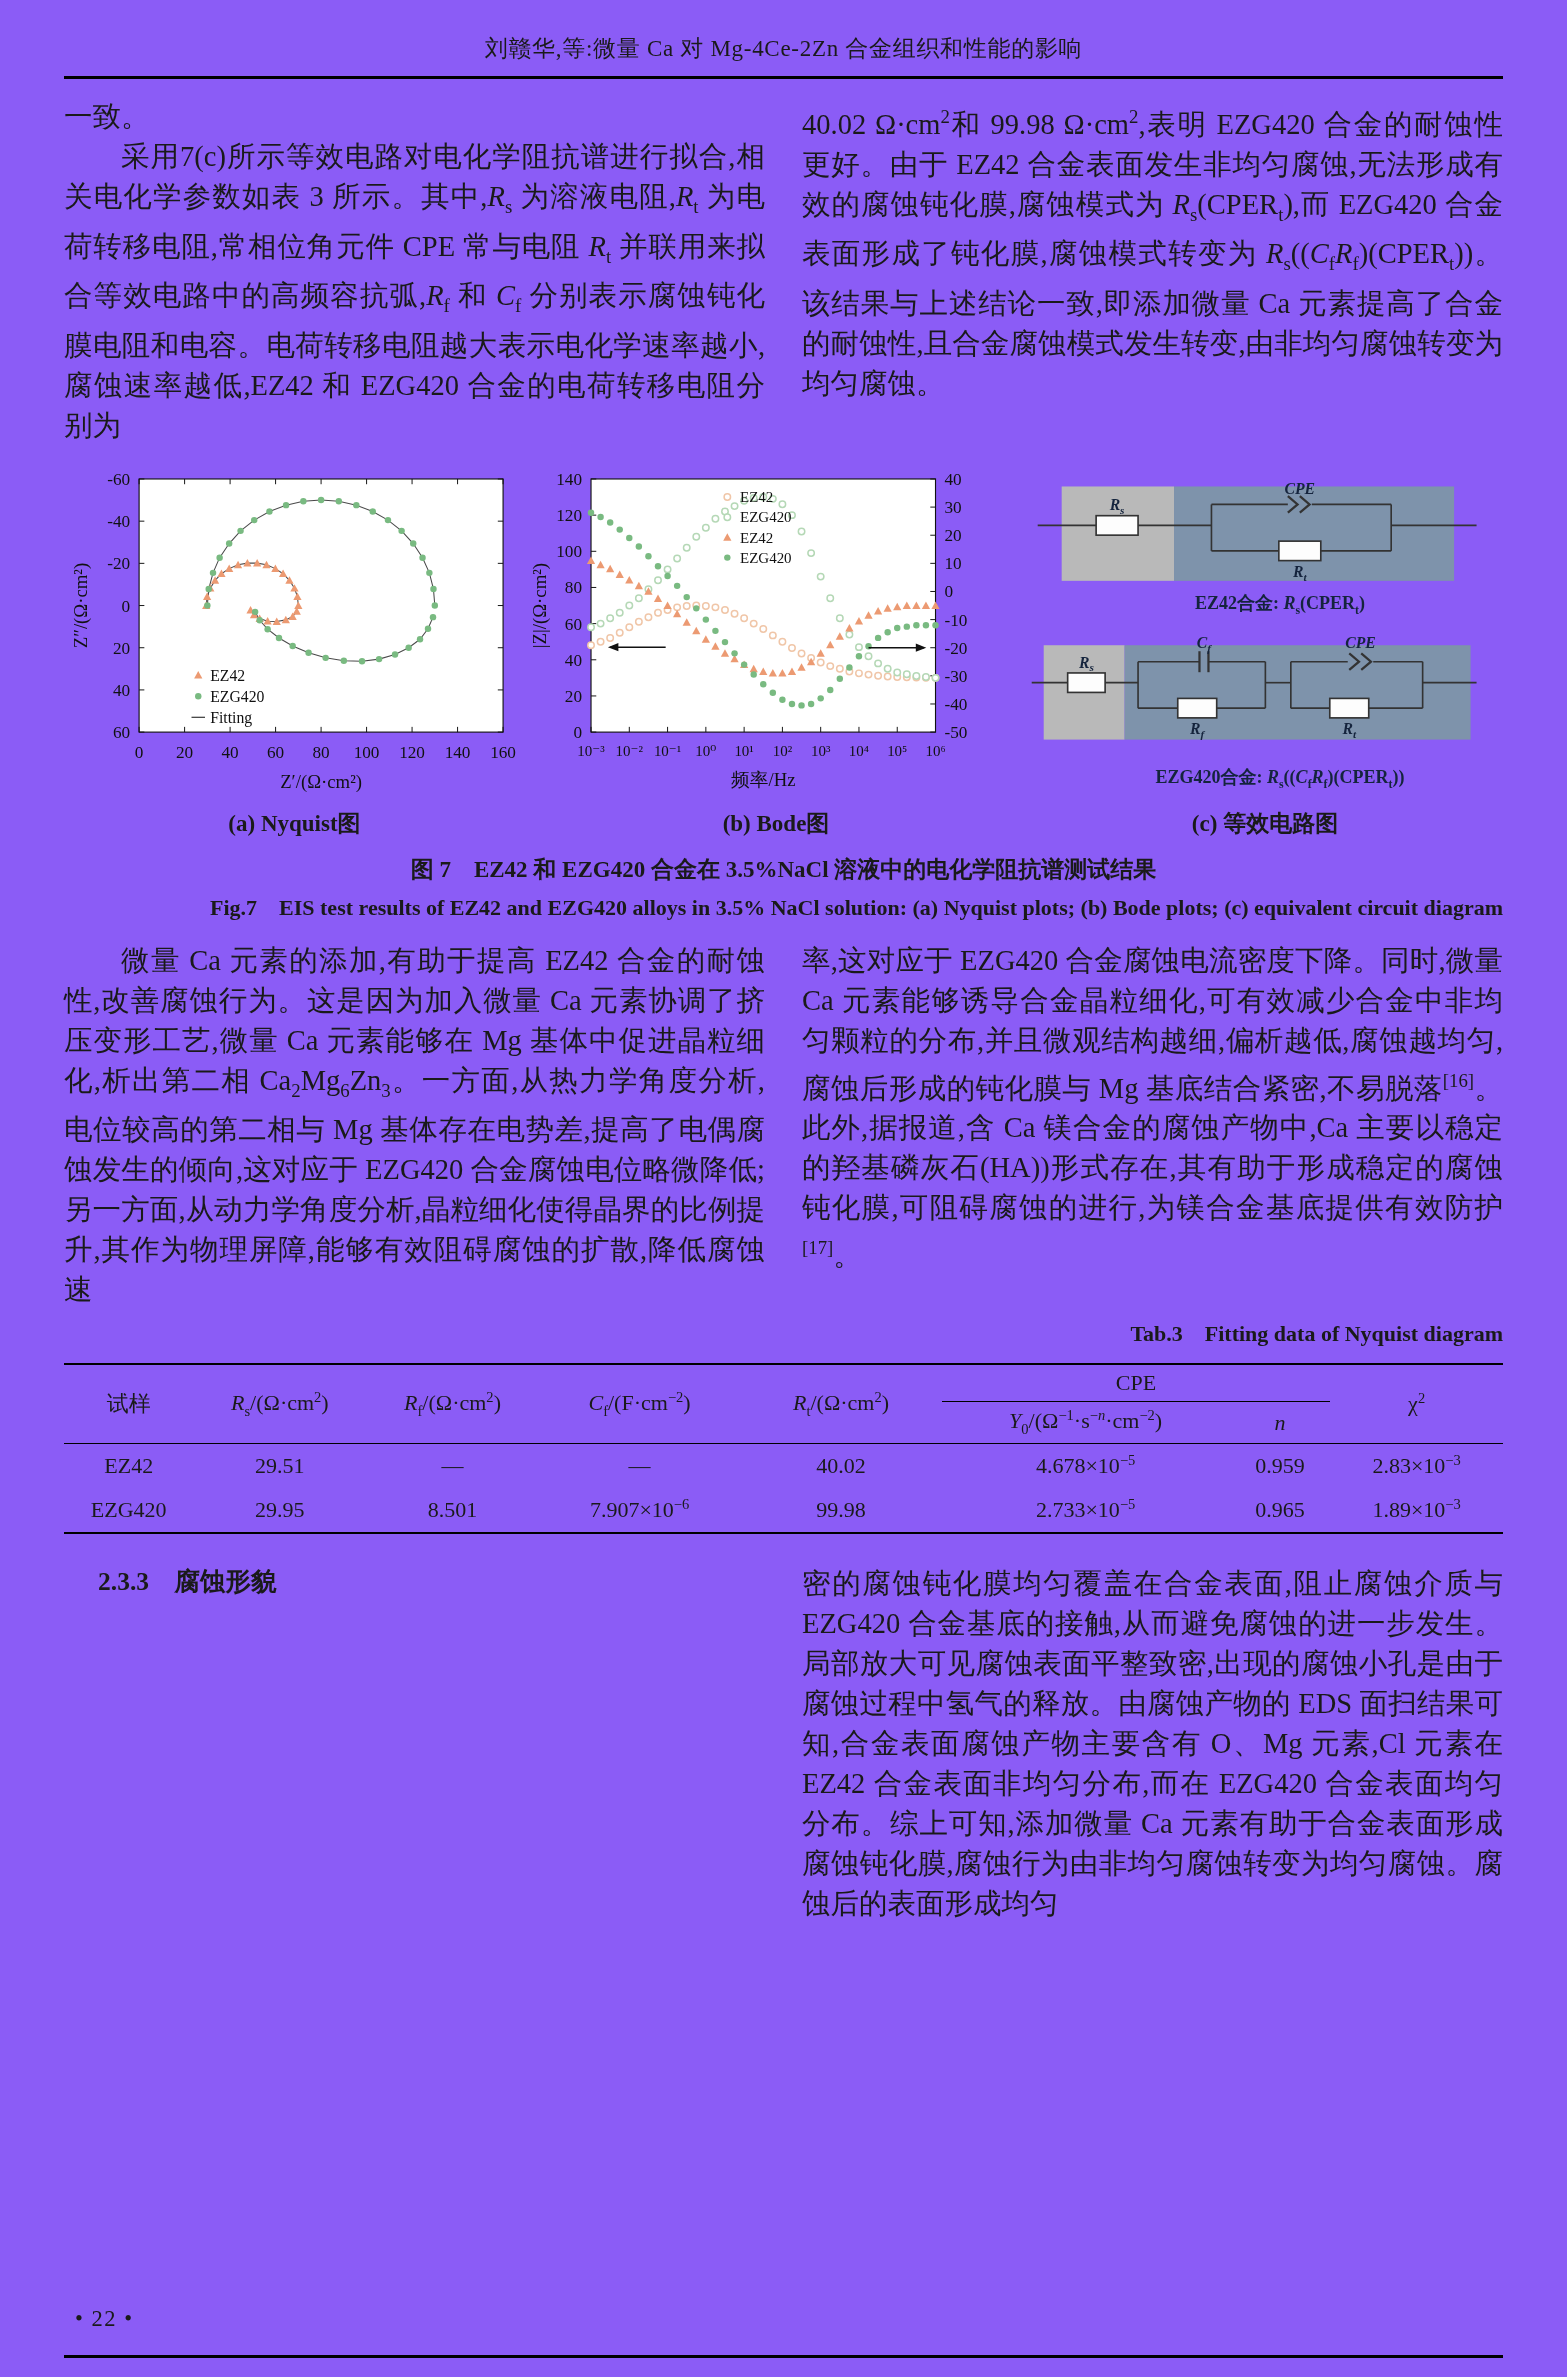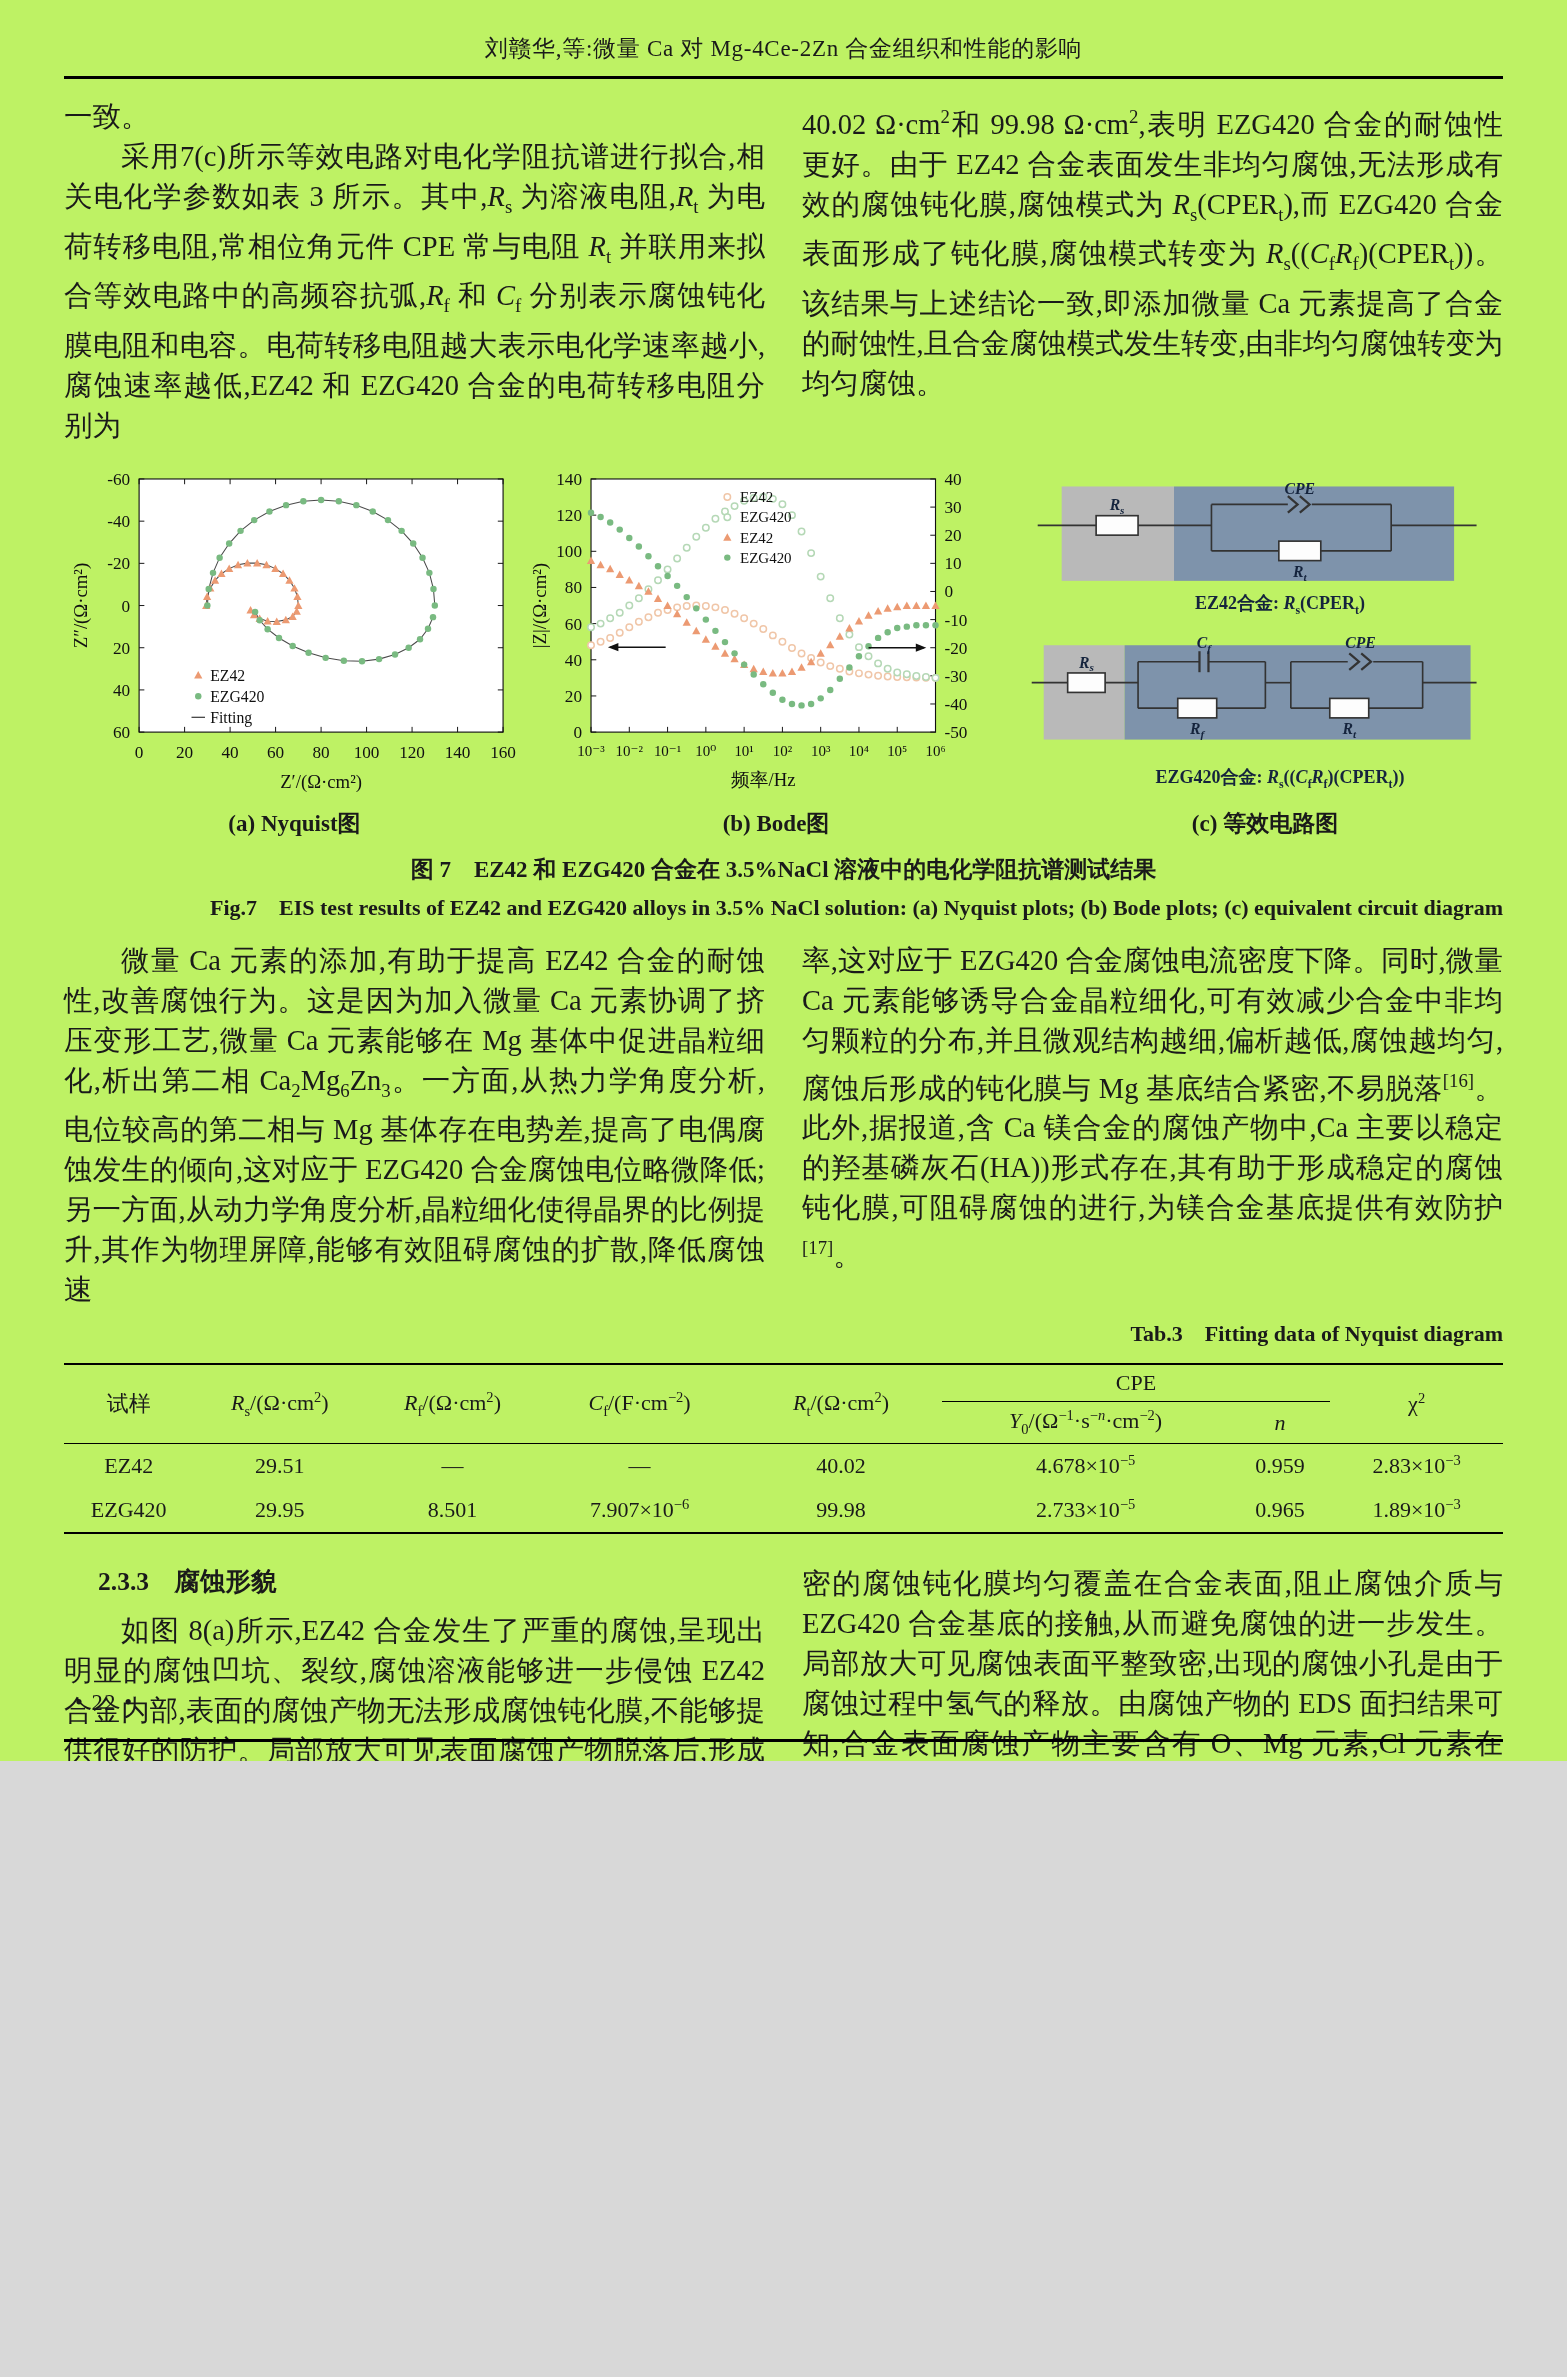--- a/index.html
+++ b/index.html
@@ -1,18 +1,18 @@
 <!DOCTYPE html>
 <html style="font-size:12px"><head>
 <meta charset="utf-8">
 <style>
   * { margin:0; padding:0; box-sizing:border-box; }
   html,body { background:#d8d8d8; }
   .page {
-    width:1567px; height:1761px; background:#bef264; position:relative;
+    width:1567px; height:2377px; background:#8b5cf6; position:relative;
     padding:33px 64px 0; color:#1a1a1a; overflow:hidden;
     font-family:"Liberation Serif","DejaVu Serif",serif;
     margin:0 auto;
   }
   .header-title { text-align:center; font-size:23px; letter-spacing:0.7px; padding-bottom:12px; }
   .header-rule  { border-top:3px solid #000; }
   .two-col { display:flex; gap:37px; margin-top:18px; }
   .col { flex:1; min-width:0; }
   .col p { font-size:28.5px; line-height:40px; text-align:justify; }
   .indent { text-indent:2em; }
@@ -524,21 +524,20 @@
         <td>2.733×10<sup>−5</sup></td>
         <td>0.965</td>
         <td>1.89×10<sup>−3</sup></td>
       </tr>
     </tbody>
   </table>
 
   <section class="two-col block3">
     <div class="col">
       <h3 class="sec-head">2.3.3　腐蚀形貌</h3>
-      <p class="indent">如图 8(a)所示,EZ42 合金发生了严重的腐蚀,呈现出明显的腐蚀凹坑、裂纹,腐蚀溶液能够进一步侵蚀 EZ42 合金内部,表面的腐蚀产物无法形成腐蚀钝化膜,不能够提供很好的防护。局部放大可见表面腐蚀产物脱落后,形成的凹坑底部仍有明显的腐蚀裂纹产生。由图 8(b)可知,EZG420 合金的表面较为平整均匀,腐蚀产物覆盖其上。合金表面出现了腐蚀过程中由于脱水而形成的微小裂纹,腐蚀产物能够形成致</p>
     </div>
     <div class="col">
       <p>密的腐蚀钝化膜均匀覆盖在合金表面,阻止腐蚀介质与 EZG420 合金基底的接触,从而避免腐蚀的进一步发生。局部放大可见腐蚀表面平整致密,出现的腐蚀小孔是由于腐蚀过程中氢气的释放。由腐蚀产物的 EDS 面扫结果可知,合金表面腐蚀产物主要含有 O、Mg 元素,Cl 元素在 EZ42 合金表面非均匀分布,而在 EZG420 合金表面均匀分布。综上可知,添加微量 Ca 元素有助于合金表面形成腐蚀钝化膜,腐蚀行为由非均匀腐蚀转变为均匀腐蚀。腐蚀后的表面形成均匀</p>
     </div>
   </section>
 
   <div class="page-num">•  22  •</div>
   <div class="bottom-rule"></div>
 
 </div>

